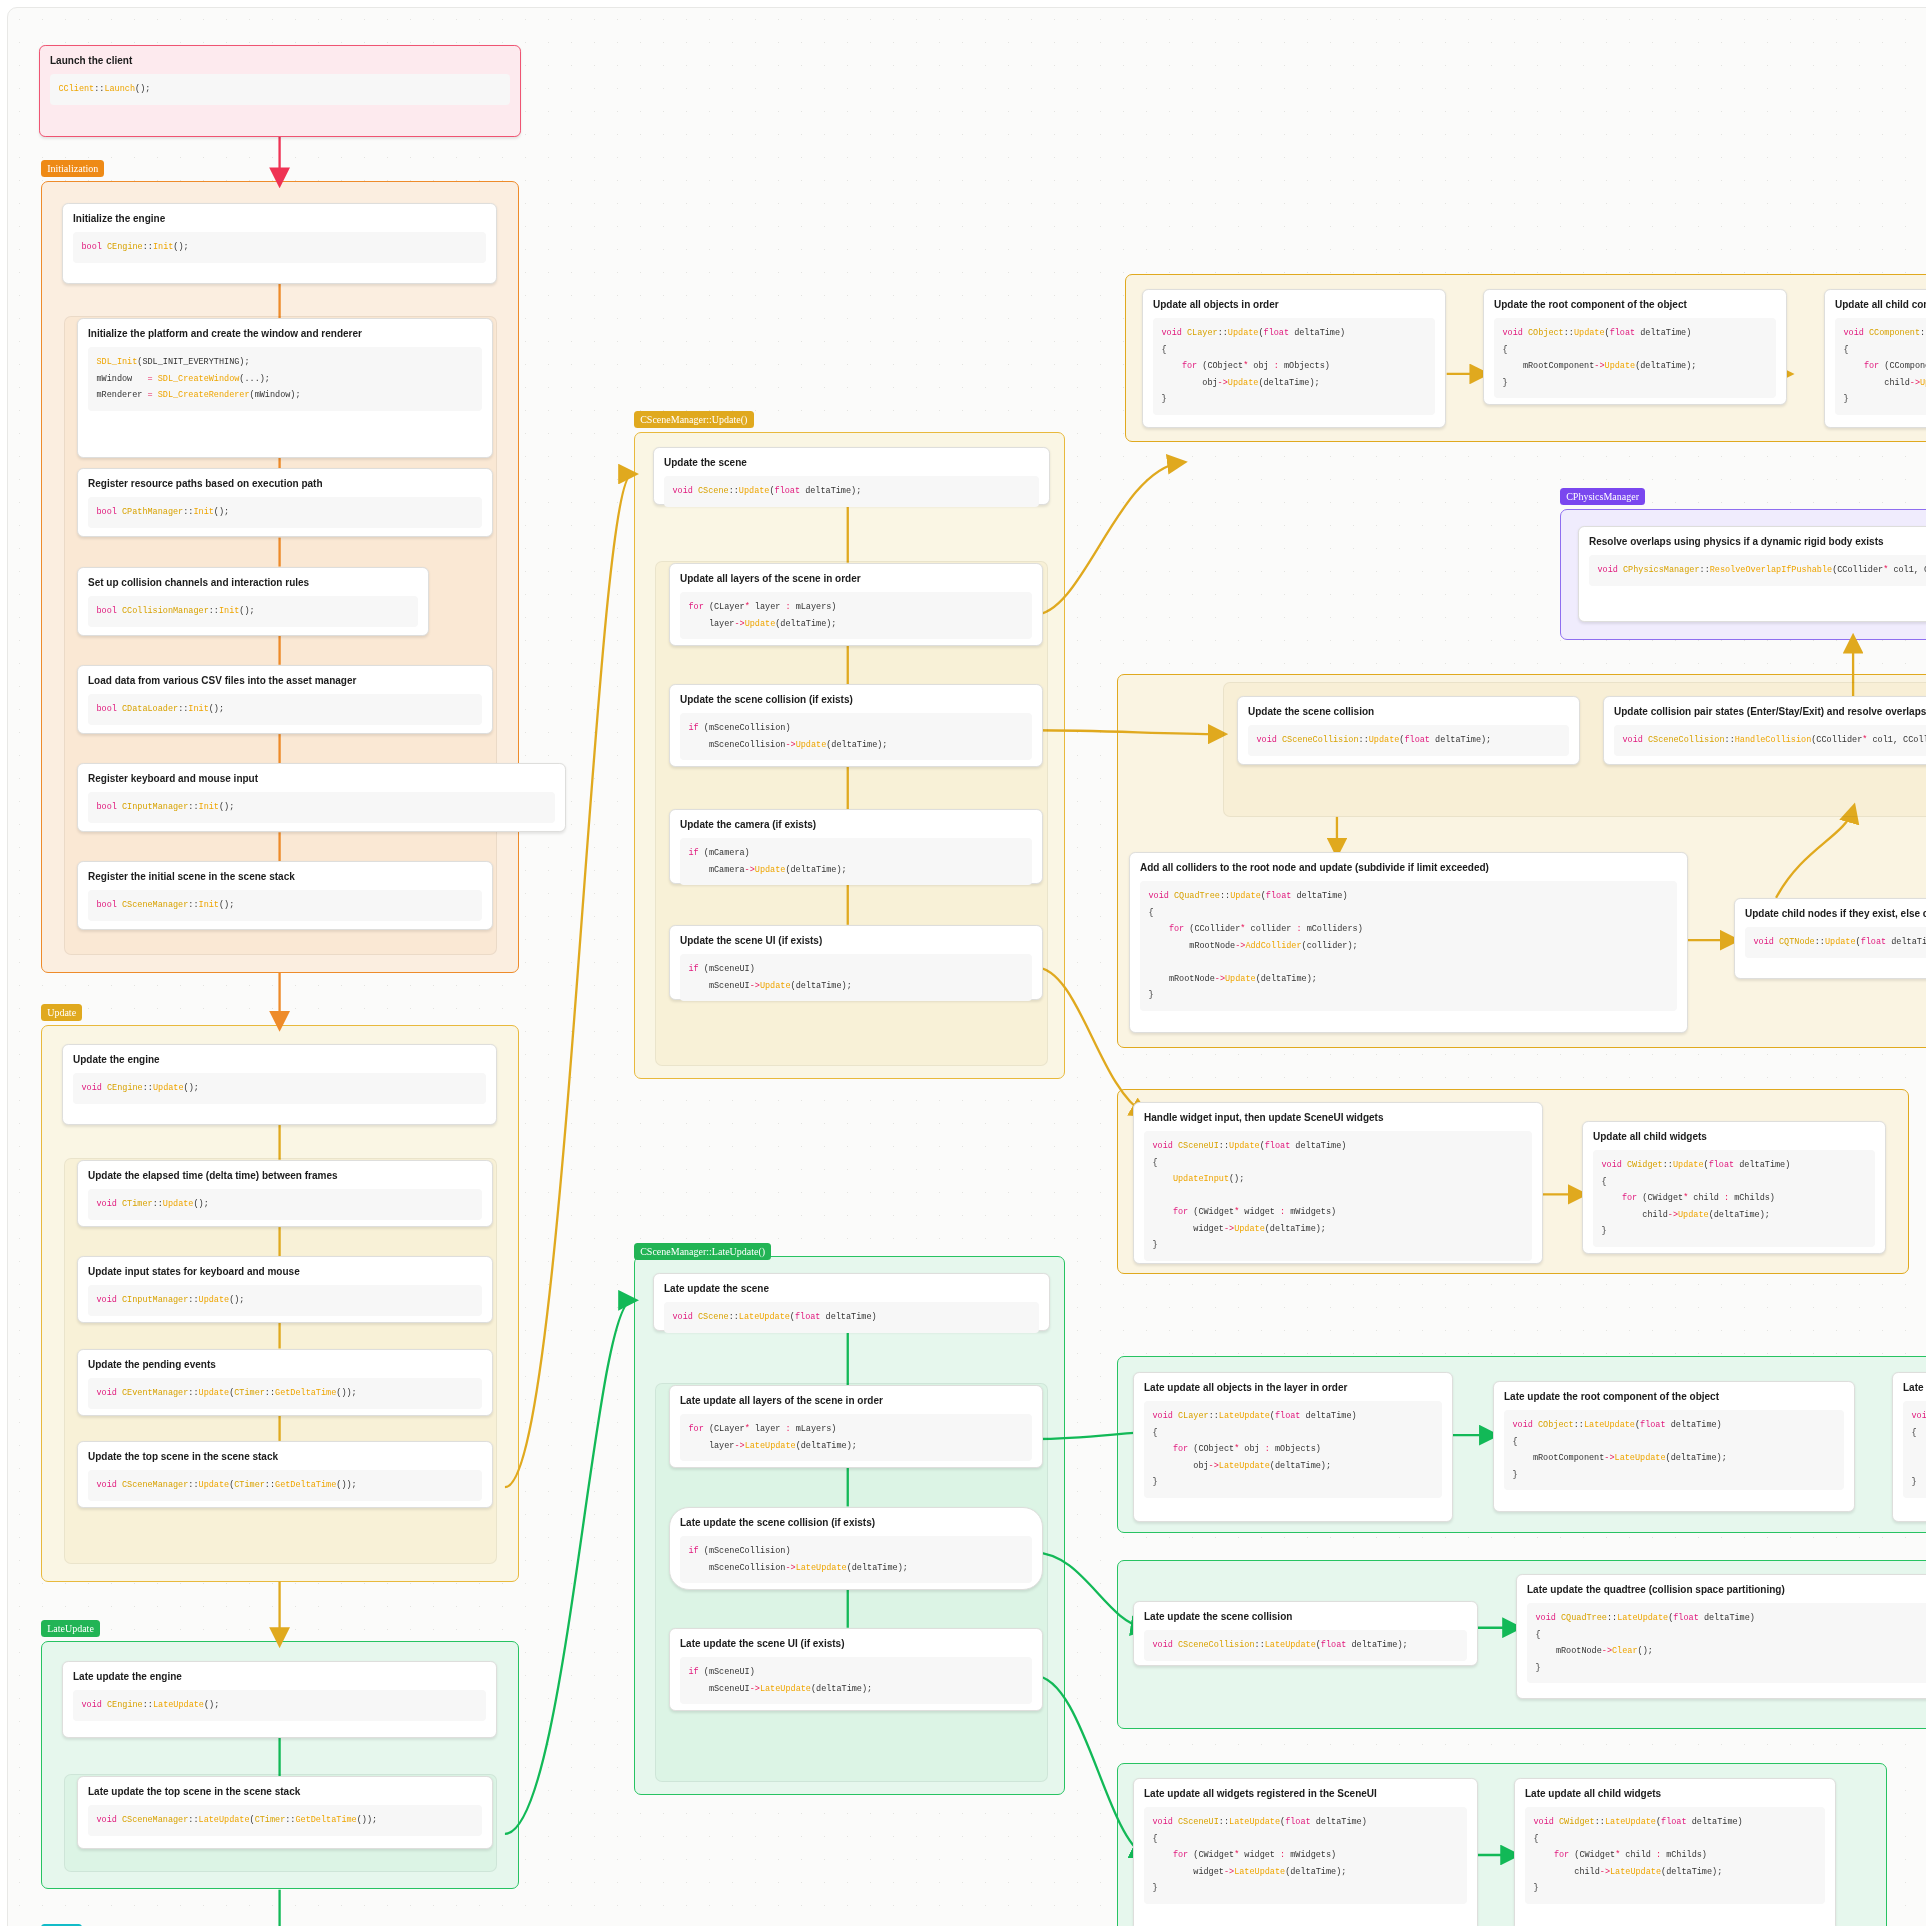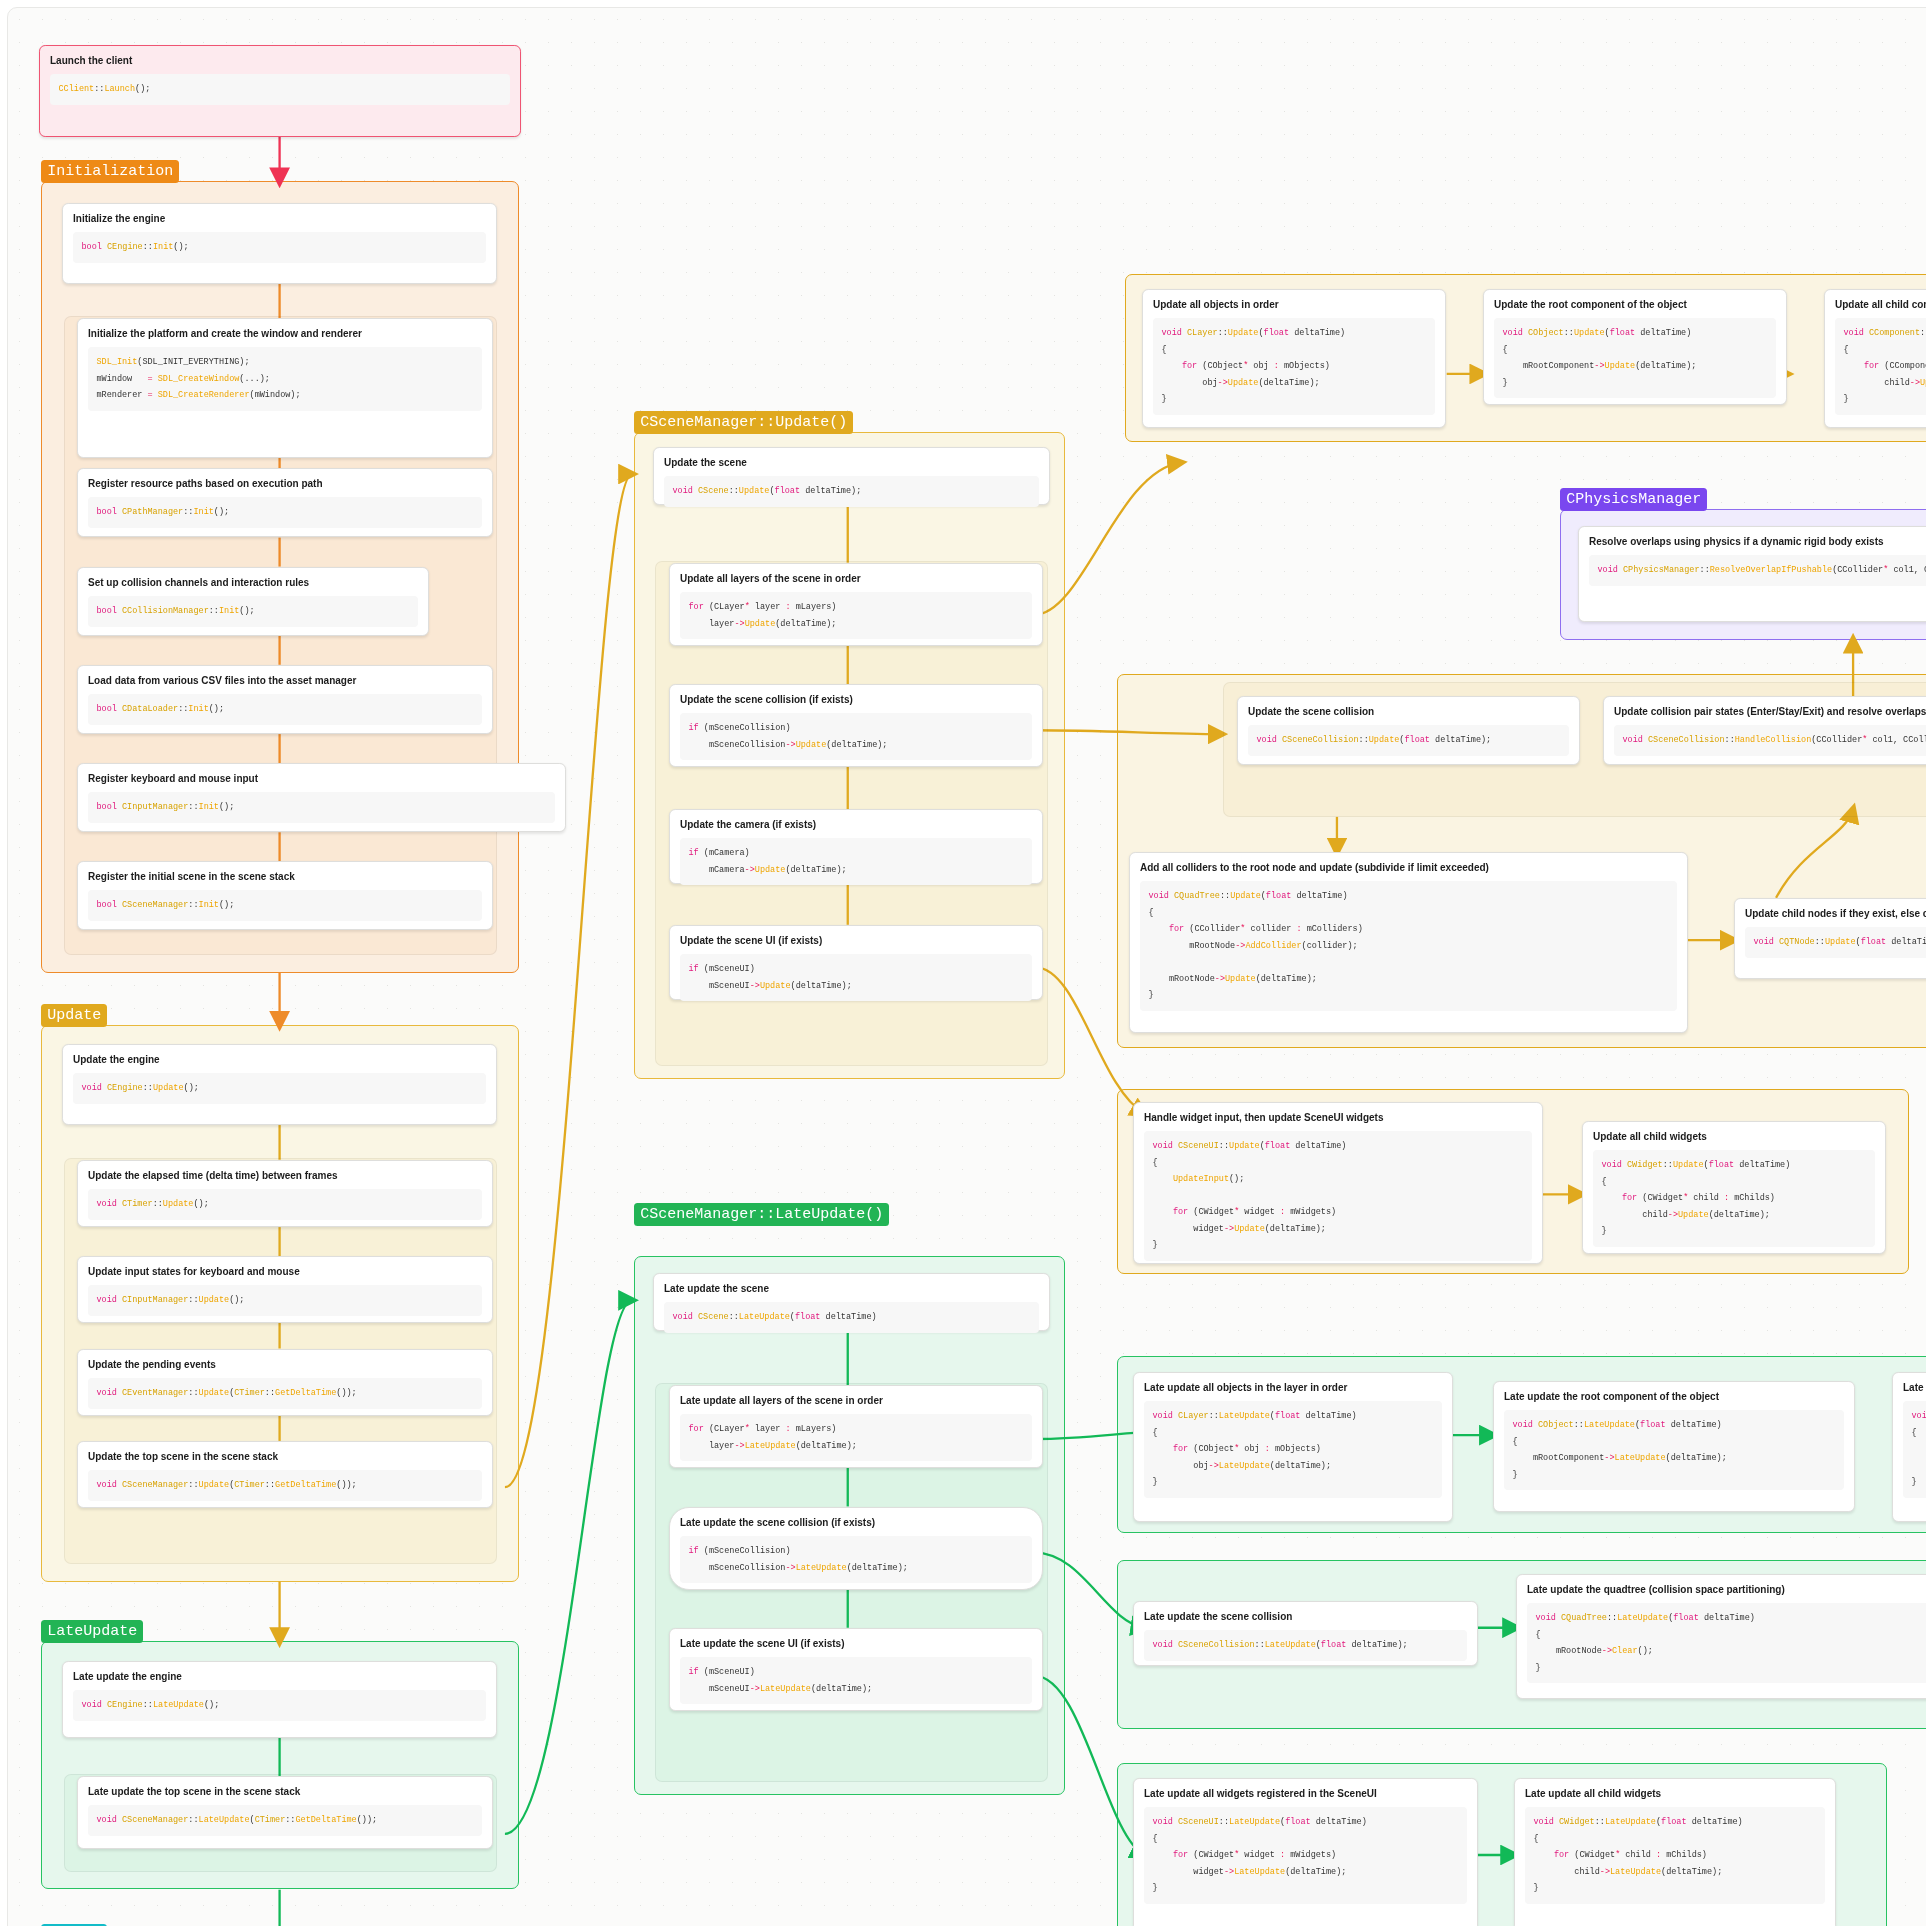--- a/index.html
+++ b/index.html
@@ -55,25 +55,25 @@
     position:absolute;
     border-radius:7px;
     border-width:1.2px;
     border-style:solid;
   }
   .cluster.inner{
     border:0.8px solid rgba(0,0,0,.06);
   }
   .clabel{
     position:absolute;
-    font-size:15px;
+    font-size:10px;
     color:#ffffff;
     padding:2.7px 6.2px 3.5px 6.2px;
     border-radius:3.5px;
-    font-family:Liberation Mono, monospace;
+    font-family:Liberation Serif, serif;
     white-space:nowrap;
     z-index:6;
   }
   
   .c-red     { border-color:#ef5472; background:#fdeaee; }
   .c-orange  { border-color:#ee8b2a; background:#fbeee0; }
   .c-orangeL { background:rgba(238,139,42,.06); }
   .c-yellow  { border-color:#e8b93c; background:#faf6e4; }
   .c-yellowL { background:rgba(232,185,60,.07); }
   .c-gold    { border-color:#e0a91e; background:#faf4e2; }
@@ -403,21 +403,21 @@
 
   <div class="node" style="left:1574px; top:1113px; width:304px; height:133px;">
     <div class="title">Update all child widgets</div>
     <div class="code"><span class="kw">void </span><span class="cls">CWidget</span>::<span class="fn">Update</span>(<span class="kw">float</span> deltaTime)
 {
     <span class="kw">for </span>(CWidget<span class="op">*</span> child <span class="op">:</span> mChilds)
         child<span class="op">-&gt;</span><span class="fn">Update</span>(deltaTime);
 }</div>
   </div>
 
-  <div class="clabel lb-green" style="left:626px; top:1195px;">CSceneManager::LateUpdate()</div>
+  <div class="clabel lb-green" style="left:626px; top:1235px;">CSceneManager::LateUpdate()</div>
   <div class="cluster c-green" style="left:626px; top:1248px; width:431px; height:539px;"></div>
 
   <div class="node" style="left:645px; top:1265px; width:397px; height:58px;">
     <div class="title">Late update the scene</div>
     <div class="code"><span class="kw">void </span><span class="cls">CScene</span>::<span class="fn">LateUpdate</span>(<span class="kw">float</span> deltaTime)</div>
   </div>
 
   <div class="cluster inner c-greenL" style="left:647px; top:1375px; width:393px; height:399px;"></div>
 
   <div class="node" style="left:661px; top:1377px; width:374px; height:83px;">

